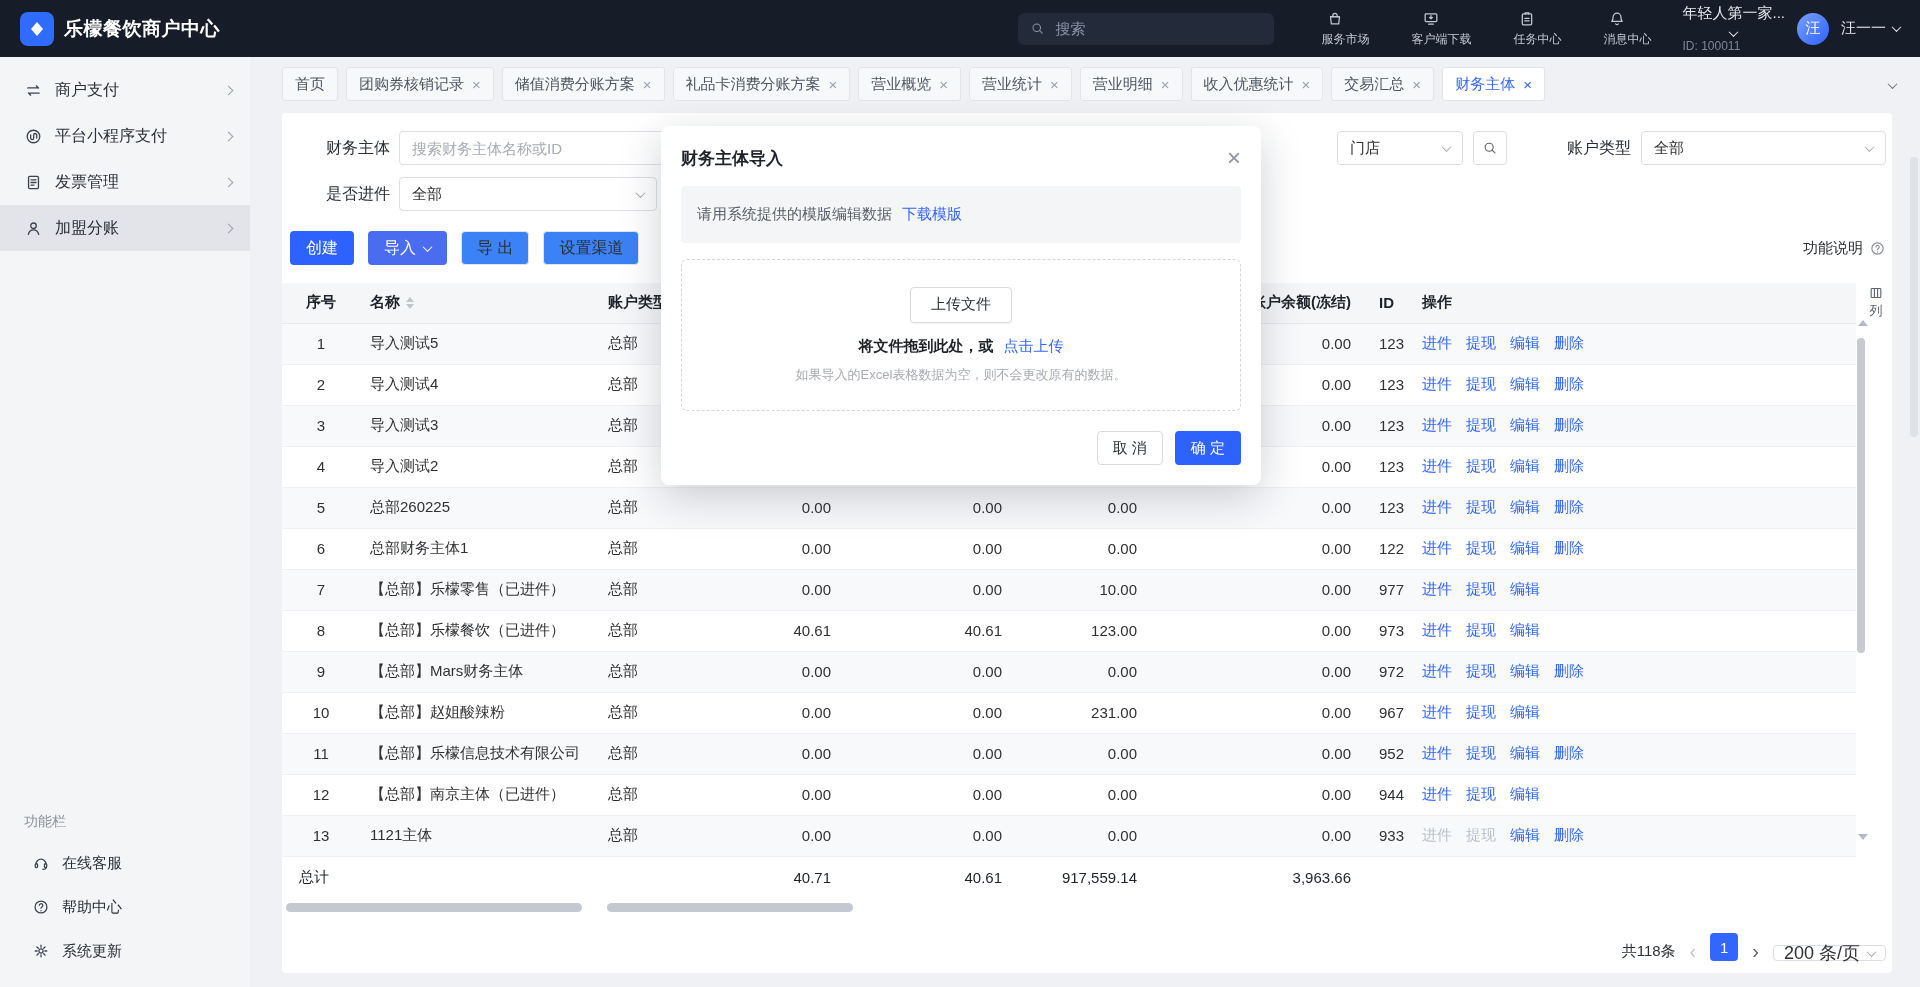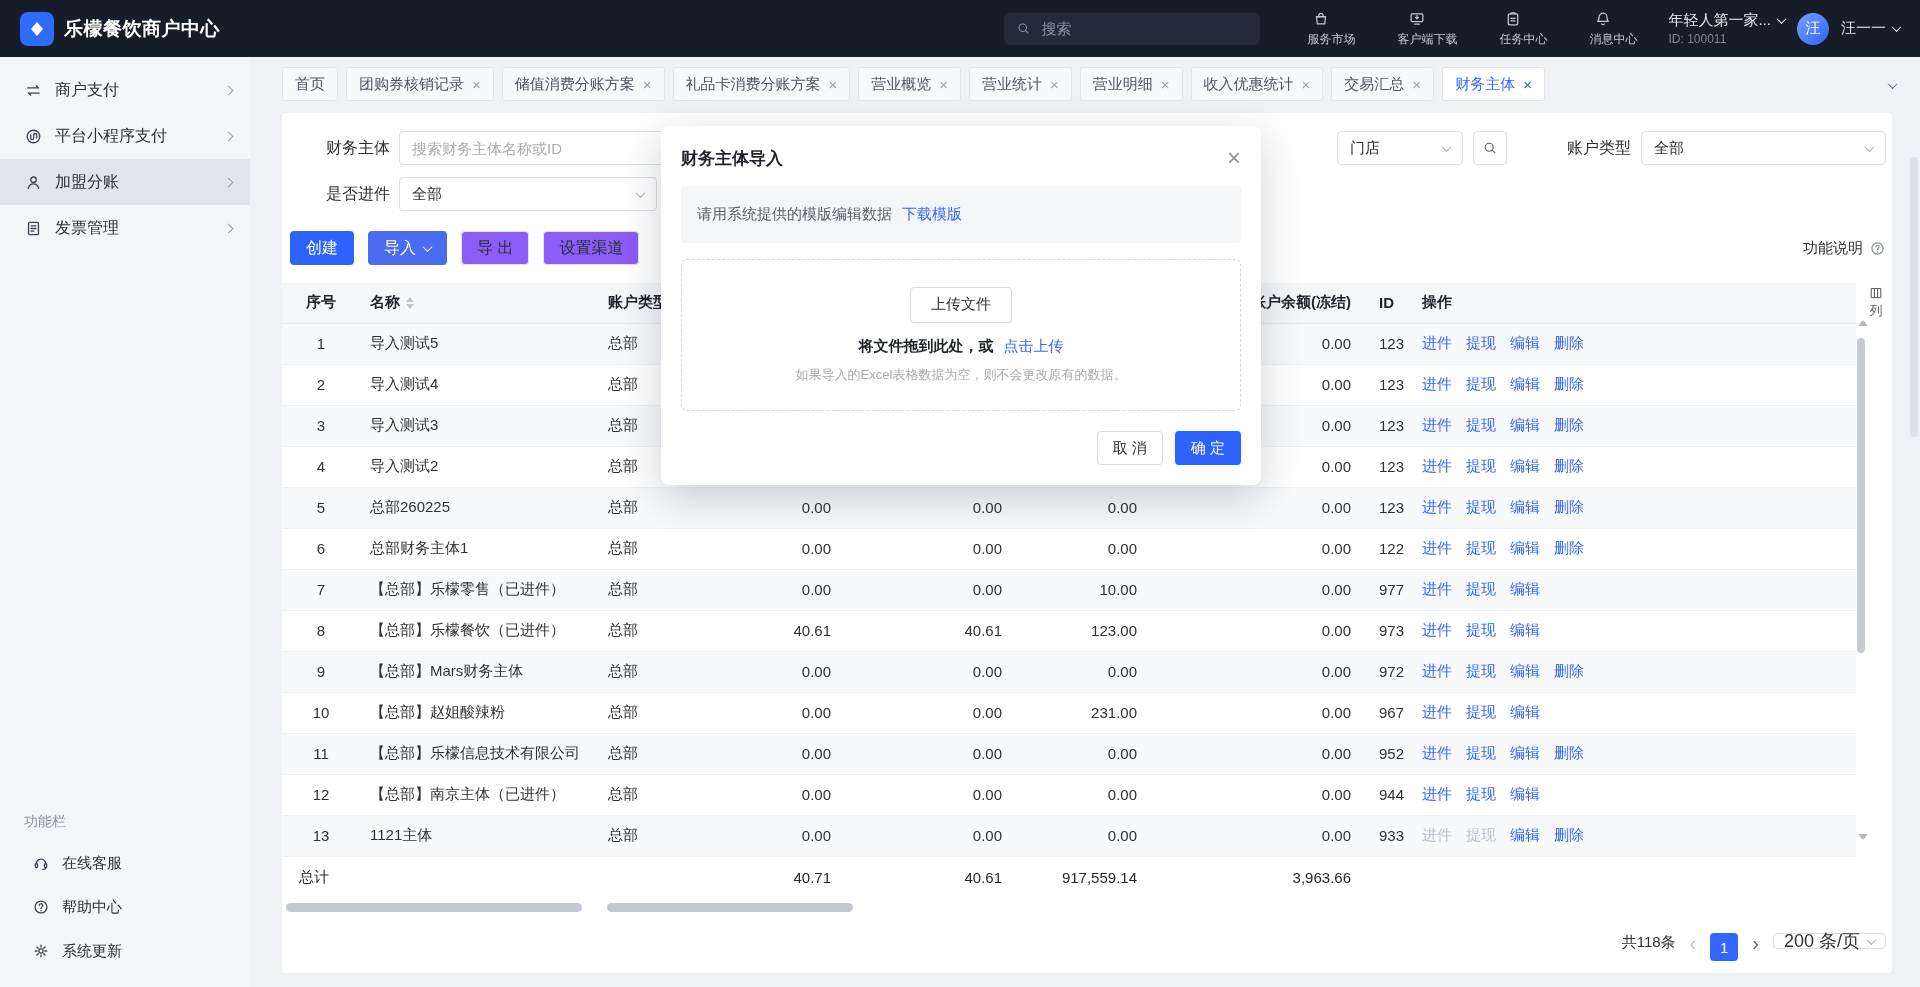--- a/index.html
+++ b/index.html
@@ -23,21 +23,21 @@
   .nav-search { margin-left:auto; display:flex; align-items:center; gap:8px; background:#232b3a; border-radius:6px; height:32px; width:256px; padding:0 12px; color:#8a93a3; }
   .nav-search .icon { width:15px; height:15px; flex:none; }
   .nav-search input { background:transparent; border:none; outline:none; color:#cfd4dd; font-size:15px; width:100%; font-family:inherit; }
   .nav-search input::placeholder { color:#8a93a3; }
   .quick-links { display:flex; margin-left:16px; }
   .quick-link { display:flex; flex-direction:column; align-items:center; justify-content:center; gap:3px; padding:0 11px; color:#c3c9d4; cursor:pointer; }
   .quick-link .icon { width:18px; height:18px; }
   .ql-label { font-size:12px; white-space:nowrap;margin-left:20px; }
   .account { display:flex; align-items:center; margin-left:20px; gap:12px; }
   .store { display:flex; flex-direction:column; align-items:flex-start; }
-  .store-name { color:#e8ebf0; font-size:15px; display:flex; align-items:center; gap:7px; cursor:pointer; white-space:nowrap; }
+  .store-name { color:#e8ebf0; font-size:15px; display:flex; align-items:center; gap:7px; cursor:pointer; white-space:nowrap;flex-direction:column; }
   .store-id { color:#7e8797; font-size:12px; margin-top:2px; }
   .avatar { width:32px; height:32px; border-radius:50%; background:linear-gradient(135deg,#7aa0ff,#2e62ff); color:#fff; font-size:15px; display:flex; align-items:center; justify-content:center; flex:none; }
   .user { color:#e8ebf0; font-size:15px; display:flex; align-items:center; gap:7px; cursor:pointer; white-space:nowrap; }
 
   
   .chev { width:7px; height:7px; border-right:1.6px solid currentColor; border-bottom:1.6px solid currentColor; display:inline-block; flex:none; }
   .chev.down { transform:rotate(45deg) translate(-1px,-1px); }
   .chev.right { transform:rotate(-45deg); }
   .icon { display:inline-flex; flex:none; }
   .icon svg { width:100%; height:100%; fill:none; stroke:currentColor; stroke-width:1.4; stroke-linecap:round; stroke-linejoin:round; }
@@ -80,21 +80,21 @@
   .search-btn .icon { width:16px; height:16px; }
   .f-label2 { font-size:16px; color:#2b2f36; margin:0 10px 0 60px; white-space:nowrap; }
   .type-select { width:245px; }
   .filing-select { width:258px; }
 
   .toolbar { display:flex; align-items:center; margin:20px 6px 18px 8px; gap:14px; }
   .btn { height:34px; border-radius:4px; font-size:16px; display:inline-flex; align-items:center; justify-content:center; padding:0 15px; cursor:pointer; border:1px solid transparent; font-family:inherit; white-space:nowrap; }
   .btn.primary { background:#2e62ff; color:#fff; }
   .btn.import { background:#4a6cf0; color:#fff; gap:8px; }
   .btn.import .chev { border-color:#fff; }
-  .btn.plain { background:#8b5cf6; color:#2b2f36; border-color:#e3e5e9; }
+  .btn.plain { background:#3b82f6; color:#2b2f36; border-color:#e3e5e9; }
   .toolbar-help { margin-left:auto; display:flex; align-items:center; gap:6px; font-size:15px; color:#2b2f36; cursor:pointer; }
   .toolbar-help .icon { width:17px; height:17px; color:#8a9099; }
 
   
   .table-area { position:relative; }
   table { border-collapse:collapse; table-layout:fixed; width:1574px; }
   th,td { font-weight:normal; text-align:left; padding:0 0 0 14px; height:41px; border-bottom:1px solid #eef0f3; font-size:15px; color:#303133; overflow:hidden; white-space:nowrap; }
   thead th { height:40px; background:#f5f6f8; color:#1f2329; font-weight:600; border-bottom:1px solid #e7e9ee; }
   .num { text-align:right; padding-right:14px; padding-left:0; }
   tbody tr:nth-child(odd) td { background:#f8f9fb; }
@@ -115,21 +115,21 @@
   .tri-dn { width:0; height:0; border-left:5px solid transparent; border-right:5px solid transparent; border-top:6px solid #b5b9c2; }
   .vscroll-up { position:absolute; left:1576px; top:207px; cursor:pointer; }
   .vscroll-dn { position:absolute; left:1576px; top:721px; cursor:pointer; }
   .vscroll-thumb { position:absolute; left:1575px; top:225px; width:8px; height:315px; background:#c7cad1; border-radius:4px; cursor:pointer; }
 
   .hbar { position:absolute; height:9px; border-radius:5px; background:#c4c8d0; cursor:pointer; }
   .hbar1 { left:4px; top:790px; width:296px; }
   .hbar2 { left:325px; top:790px; width:246px; }
 
   
-  .pagefoot { position:absolute; right:6px; bottom:12px; display:flex; align-items:flex-start; gap:12px; }
+  .pagefoot { position:absolute; right:6px; bottom:12px; display:flex; align-items:flex-end; gap:12px; }
   .pg-total { font-size:15px; color:#2b2f36; }
   .page-arrow { font-size:20px; line-height:1; cursor:pointer; padding:0 2px; }
   .page-arrow.prev { color:#c0c4cc; }
   .page-arrow.next { color:#606266; }
   .page-num { width:28px; height:28px; border-radius:4px; background:#3366ff; color:#fff; font-size:15px; display:flex; align-items:center; justify-content:center; cursor:pointer; }
   .size-select { height:16px; font-size:18px; padding:4px 10px; }
 
   
   .modal-card { position:absolute; left:661px; top:126px; width:600px; background:#fff; border-radius:8px; box-shadow:0 12px 44px rgba(15,23,42,.2); z-index:50; padding:20px; }
   .modal-head { display:flex; align-items:center; justify-content:space-between; }
@@ -239,38 +239,38 @@
           <div class="side-item">
             <span class="icon ">
               <svg viewBox="0 0 20 20">
                 <circle cx="10" cy="10" r="6.6"></circle>
                 <path d="M7 8.4v3.2a1.6 1.6 0 0 0 3.2 0V8.4a1.6 1.6 0 0 1 3.2 0v3.2"></path>
               </svg>
             </span>
             <span class="s-label">平台小程序支付</span>
             <span class="chev right"></span>
           </div>
+          <div class="side-item">
+            <span class="icon ">
+              <svg viewBox="0 0 20 20">
+                <rect x="4.8" y="3.6" width="10.4" height="12.8" rx="1.2"></rect>
+                <path d="M7.4 7.2h5.2M7.4 10h5.2M7.4 12.8h3"></path>
+              </svg>
+            </span>
+            <span class="s-label">发票管理</span>
+            <span class="chev right"></span>
+          </div>
           <div class="side-item active">
             <span class="icon ">
               <svg viewBox="0 0 20 20">
                 <circle cx="10" cy="7.1" r="2.9"></circle>
                 <path d="M4.6 16.2c.7-3.1 2.7-4.7 5.4-4.7s4.7 1.6 5.4 4.7"></path>
               </svg>
             </span>
             <span class="s-label">加盟分账</span>
-            <span class="chev right"></span>
-          </div>
-          <div class="side-item">
-            <span class="icon ">
-              <svg viewBox="0 0 20 20">
-                <rect x="4.8" y="3.6" width="10.4" height="12.8" rx="1.2"></rect>
-                <path d="M7.4 7.2h5.2M7.4 10h5.2M7.4 12.8h3"></path>
-              </svg>
-            </span>
-            <span class="s-label">发票管理</span>
             <span class="chev right"></span>
           </div>
         </div>
       <div class="side-footer">
         <div class="side-footer-title">功能栏</div>
         <div id="sidefooter">
             <div class="side-foot-item">
               <span class="icon ">
                 <svg viewBox="0 0 20 20">
                   <path d="M4.4 11.4a5.6 5.6 0 0 1 11.2 0"></path>

